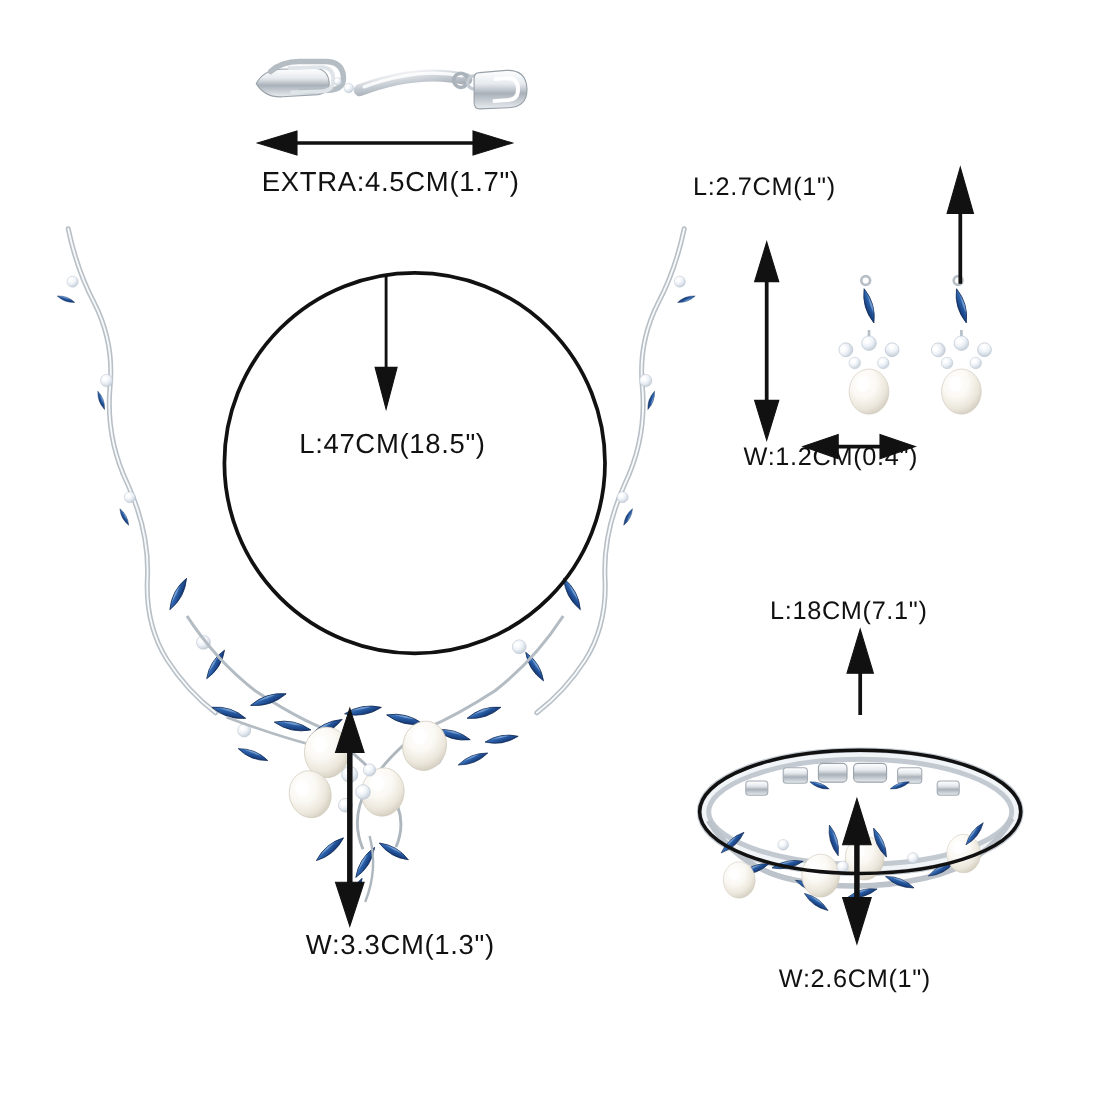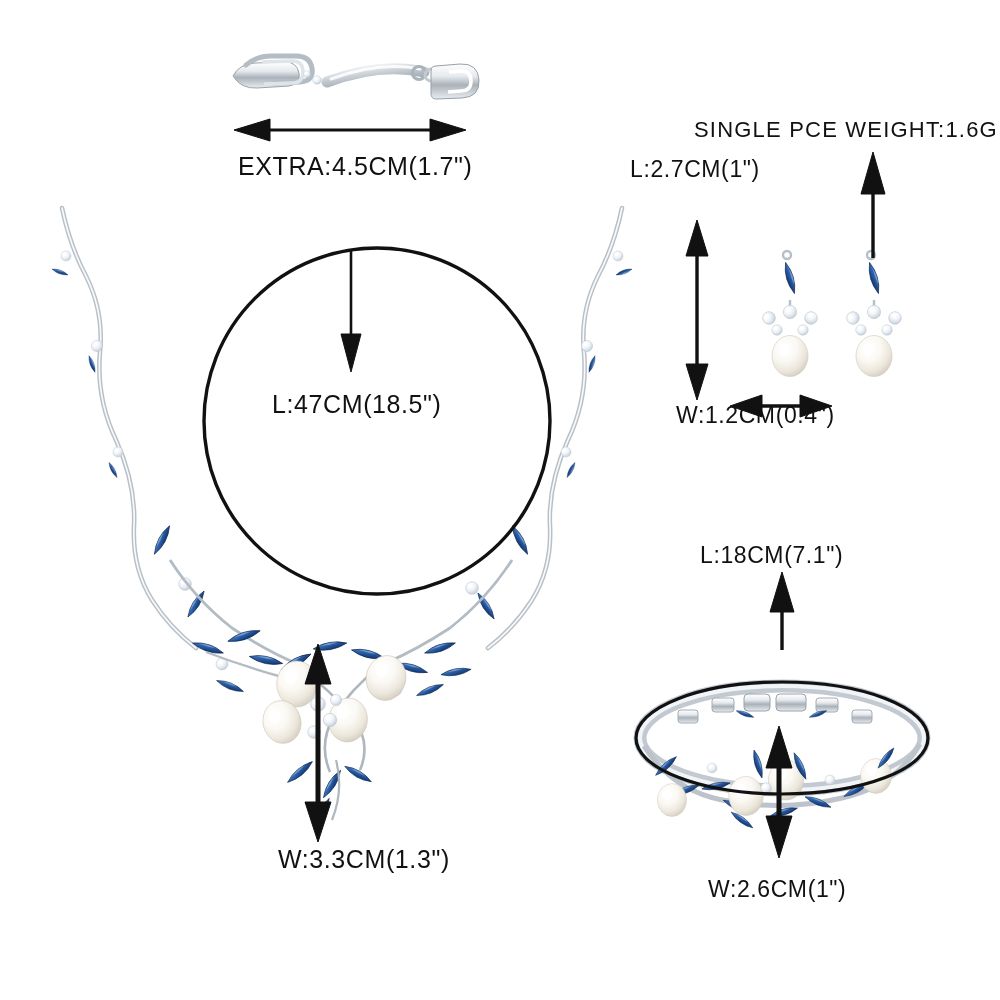--- a/index.html
+++ b/index.html
@@ -437,21 +437,20 @@
       <polygon points="779,858 766,816 792,816"></polygon>
     </g>
   </svg>
 
   <div class="dim-label lbl-extra">EXTRA:4.5CM(1.7")</div>
 
   <div class="dim-label lbl-necklen">L:47CM(18.5")</div>
 
   <div class="dim-label lbl-neckwid">W:3.3CM(1.3")</div>
 
-  <div class="dim-label lbl-weight">SINGLE PCE WEIGHT:1.6G</div>
 
   <div class="dim-label lbl-earlen">L:2.7CM(1")</div>
 
   <div class="dim-label lbl-earwid">W:1.2CM(0.4")</div>
 
   <div class="dim-label lbl-brclen">L:18CM(7.1")</div>
 
   <div class="dim-label lbl-brcwid">W:2.6CM(1")</div>
 
 </div>

